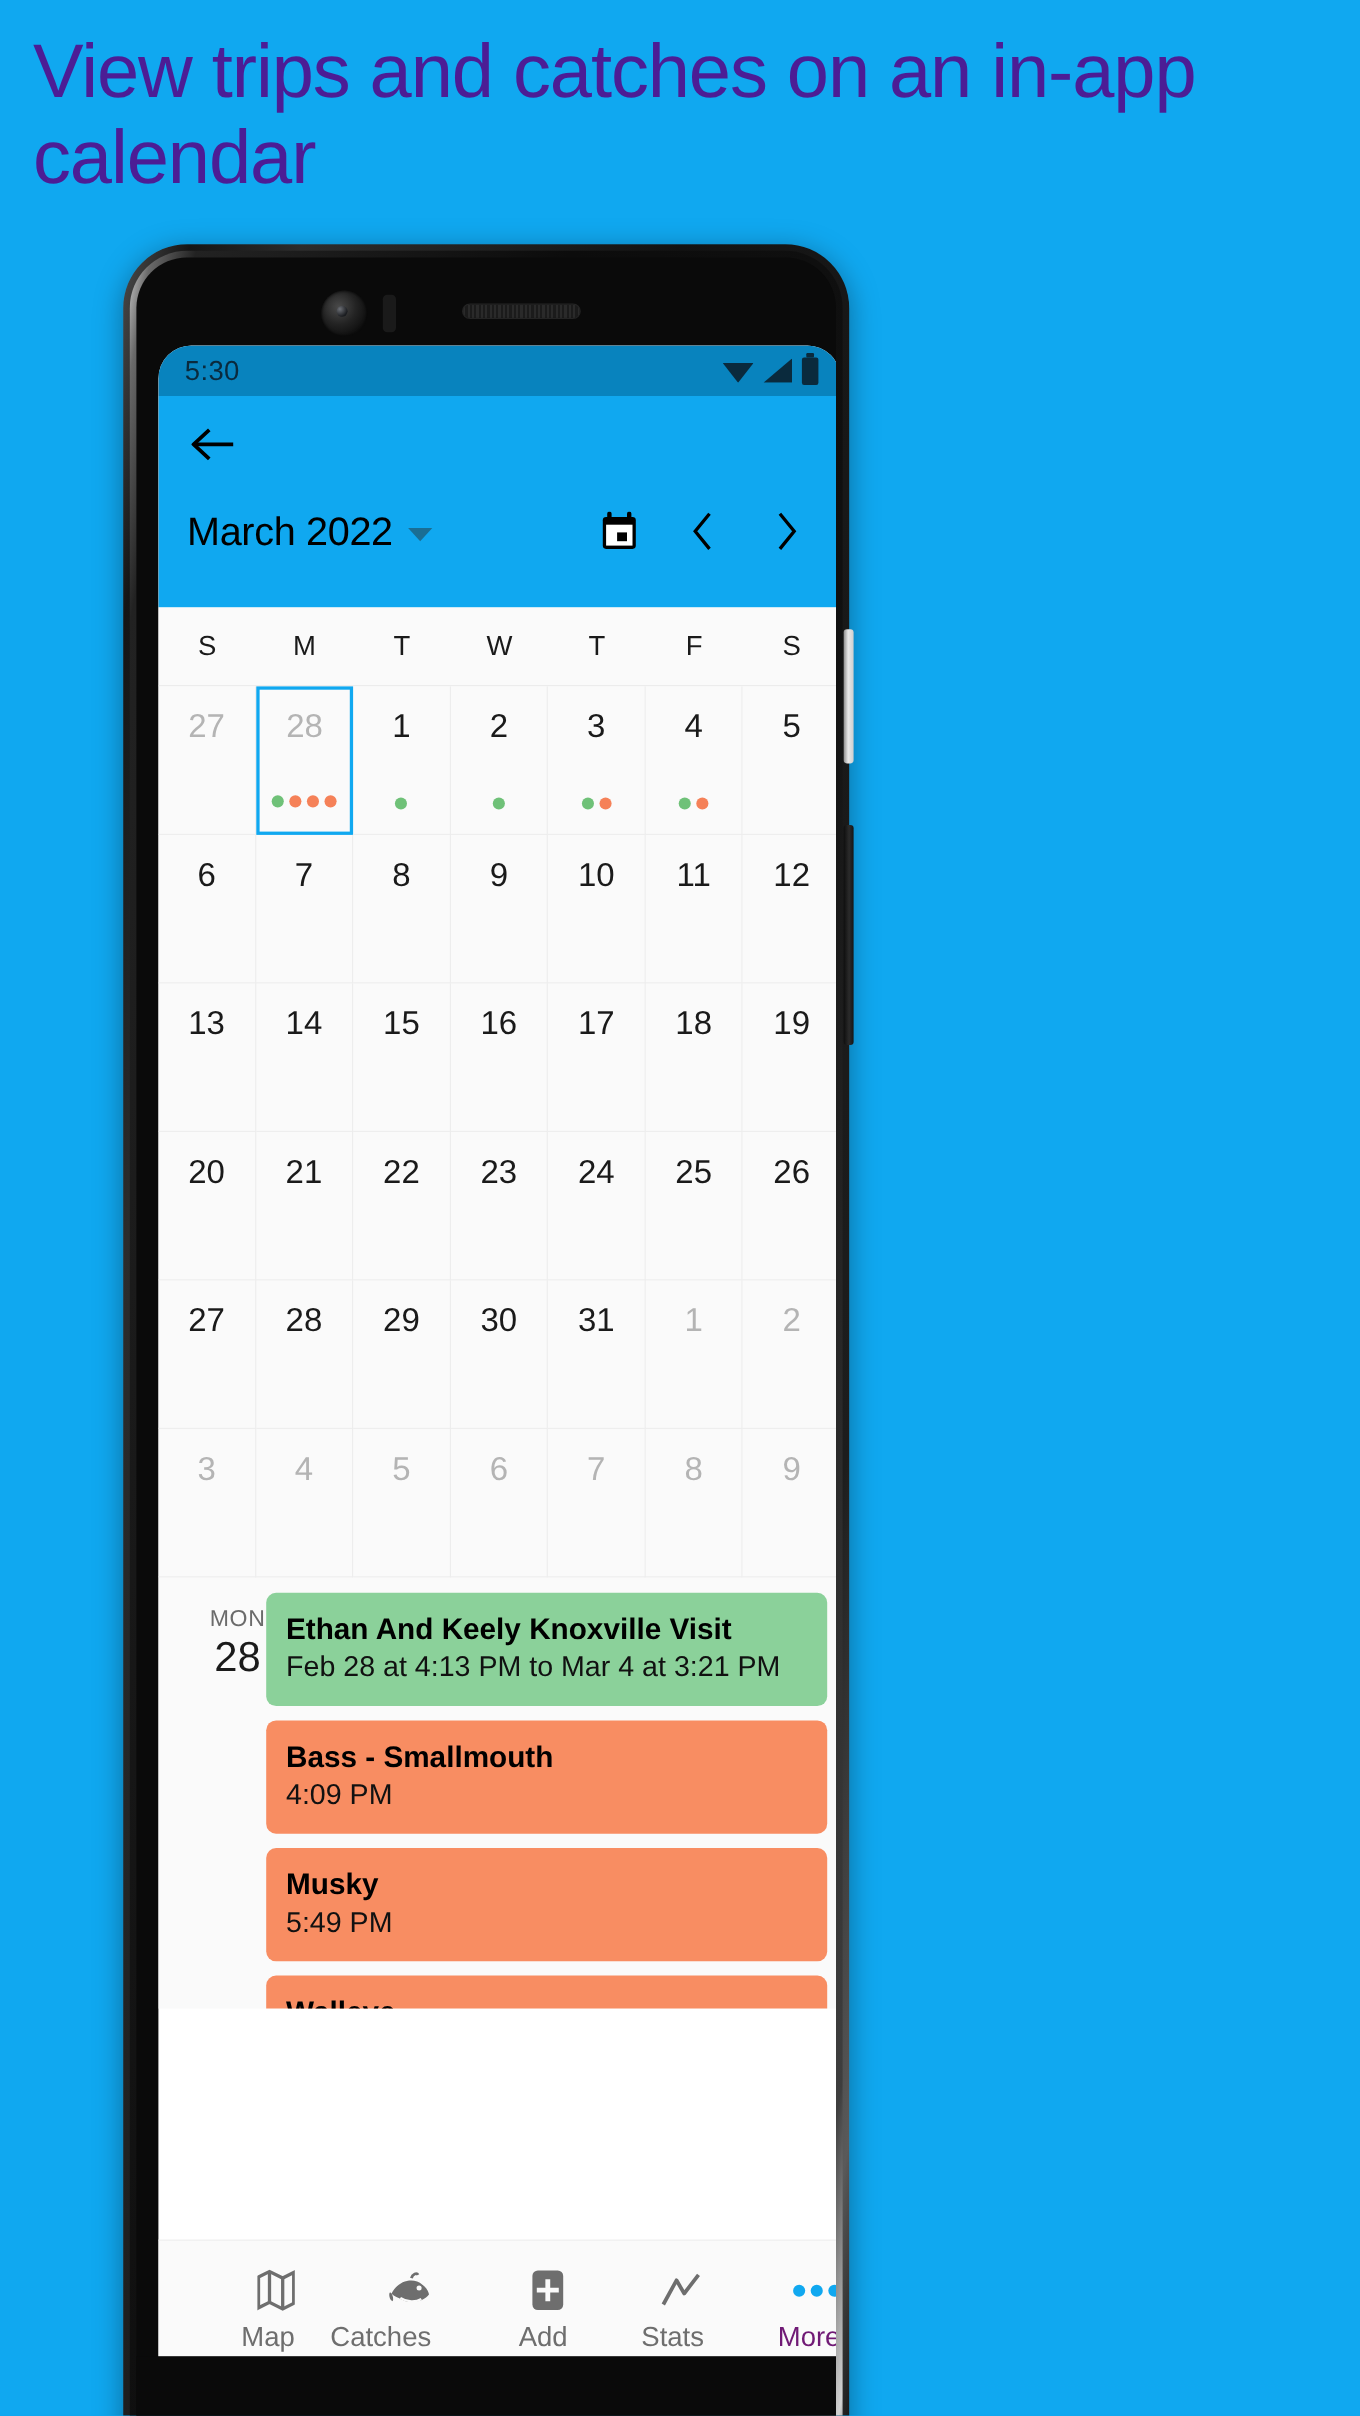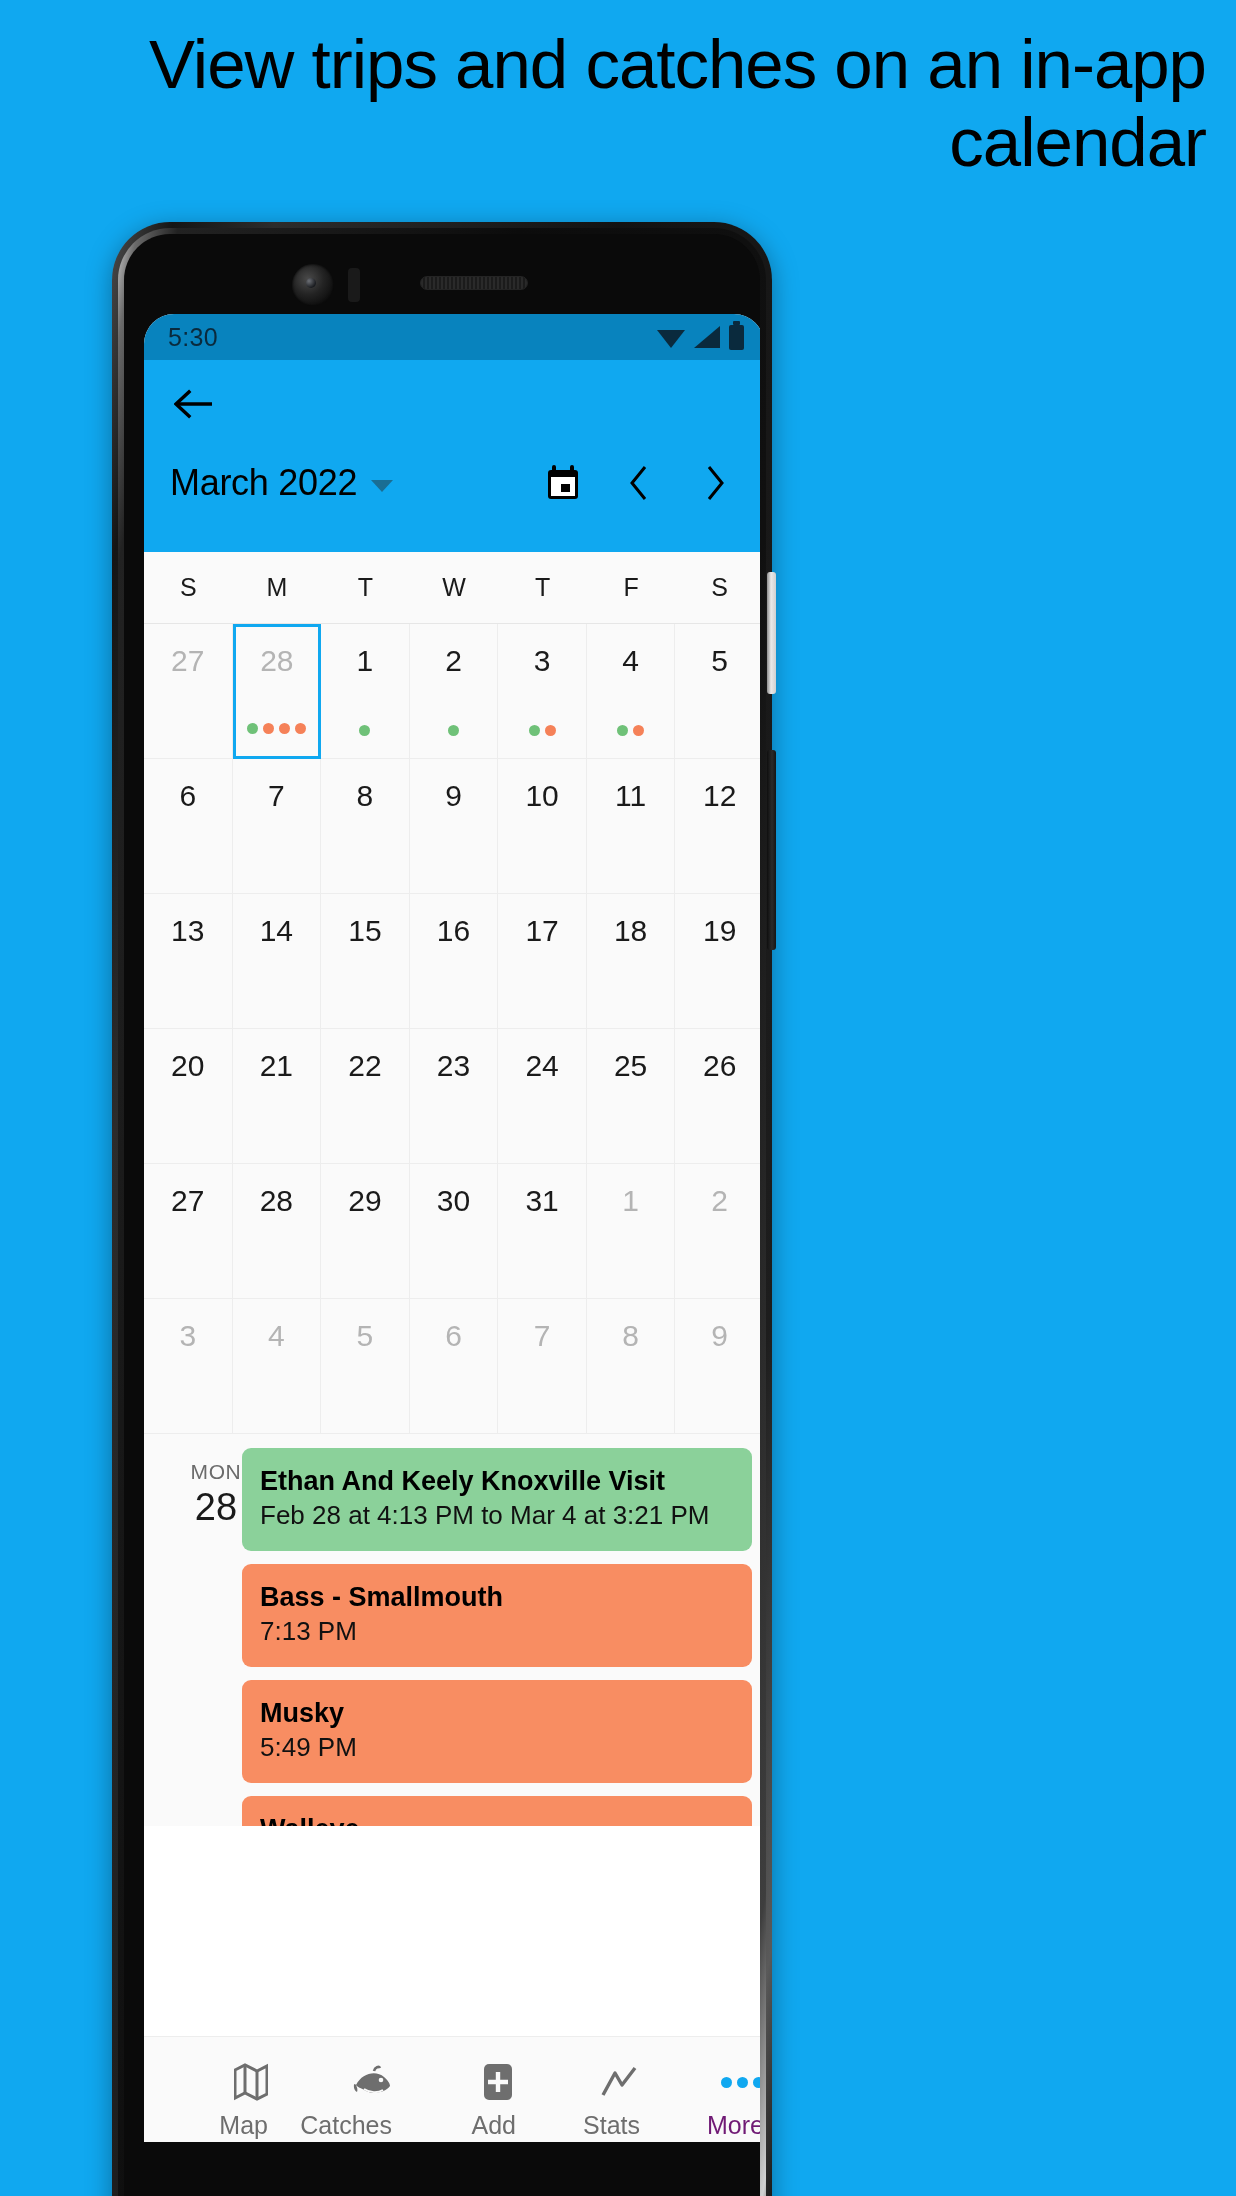--- a/index.html
+++ b/index.html
@@ -12,24 +12,24 @@
     overflow: hidden;
     position: relative;
   }
 
   
   .headline {
     position: absolute;
     top: 26px;
     left: 0;
     width: 1236px;
-    text-align: right;
+    text-align: left;
     font-size: 69px;
     line-height: 78px;
-    color: #000000;
+    color: #4c1d95;
     font-weight: 400;
     letter-spacing: -1px;
     padding: 0 30px;
   }
 
   
   .phone {
     position: absolute;
     left: 112px;
     top: 222px;
@@ -587,21 +587,21 @@
           <div class="event-dow">MON</div>
           <div class="event-daynum">28</div>
         </div>
         <div class="event-cards">
             <div class="event-card trip">
               <div class="event-title">Ethan And Keely Knoxville Visit</div>
               <div class="event-sub">Feb 28 at 4:13 PM to Mar 4 at 3:21 PM</div>
             </div>
             <div class="event-card catch">
               <div class="event-title">Bass - Smallmouth</div>
-              <div class="event-sub">7:13 PM</div>
+              <div class="event-sub">4:09 PM</div>
             </div>
             <div class="event-card catch">
               <div class="event-title">Musky</div>
               <div class="event-sub">5:49 PM</div>
             </div>
             <div class="event-card catch">
               <div class="event-title">Walleye</div>
             </div>
           </div>
       </div>

